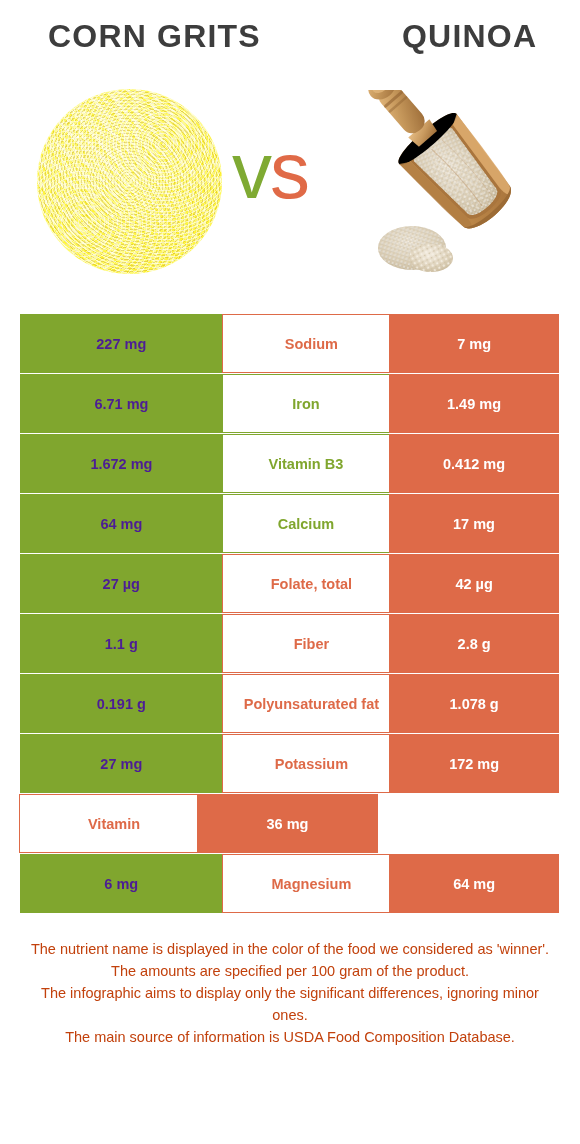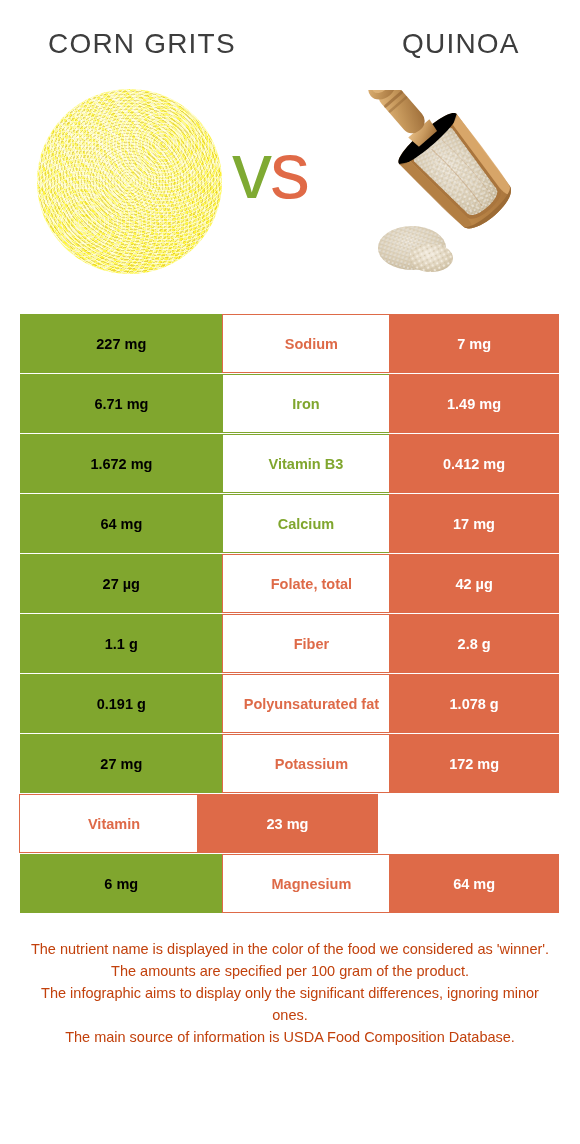--- a/index.html
+++ b/index.html
@@ -18,24 +18,24 @@
   
   .header {
     position: absolute;
     top: 0;
     left: 0;
     width: 580px;
     height: 68px;
   }
   .food-title {
     position: absolute;
-    top: 28px;
+    top: 18px;
     font-family: "Liberation Sans", sans-serif;
-    font-size: 28px;
-    font-weight: 400;
+    font-size: 32px;
+    font-weight: 700;
     letter-spacing: 1.2px;
     color: #3d3d3d;
     text-transform: uppercase;
     white-space: nowrap;
   }
   .food-title.left  { left: 48px; }
   .food-title.right { left: 402px; }
 
   
   .hero {
@@ -121,21 +121,21 @@
     display: flex;
     align-items: center;
     justify-content: center;
     font-size: 14.5px;
     font-weight: 600;
     box-sizing: border-box;
   }
   .cell-left {
     width: 216px;
     background: #80a62e;
-    color: #000000;
+    color: #4c1d95;
   }
   .cell-mid {
     width: 179px;
     background: #ffffff;
     font-weight: 700;
     font-size: 14.5px;
     border-top: 1px solid currentColor;
     border-bottom: 1px solid currentColor;
     border-left: 1px solid currentColor;
     border-right: 1px solid currentColor;
@@ -319,21 +319,21 @@
   </div>
 
   <div class="row">
     <div class="cell cell-left">27 mg</div>
     <div class="cell cell-mid win-orange">Potassium</div>
     <div class="cell cell-right">172 mg</div>
   </div>
 
   <div class="row">
     <div class="cell cell-mid win-orange">Vitamin</div>
-    <div class="cell cell-right">23 mg</div>
+    <div class="cell cell-right">36 mg</div>
   </div>
 
   <div class="row">
     <div class="cell cell-left">6 mg</div>
     <div class="cell cell-mid win-orange">Magnesium</div>
     <div class="cell cell-right">64 mg</div>
   </div>
 
 </div>
 

